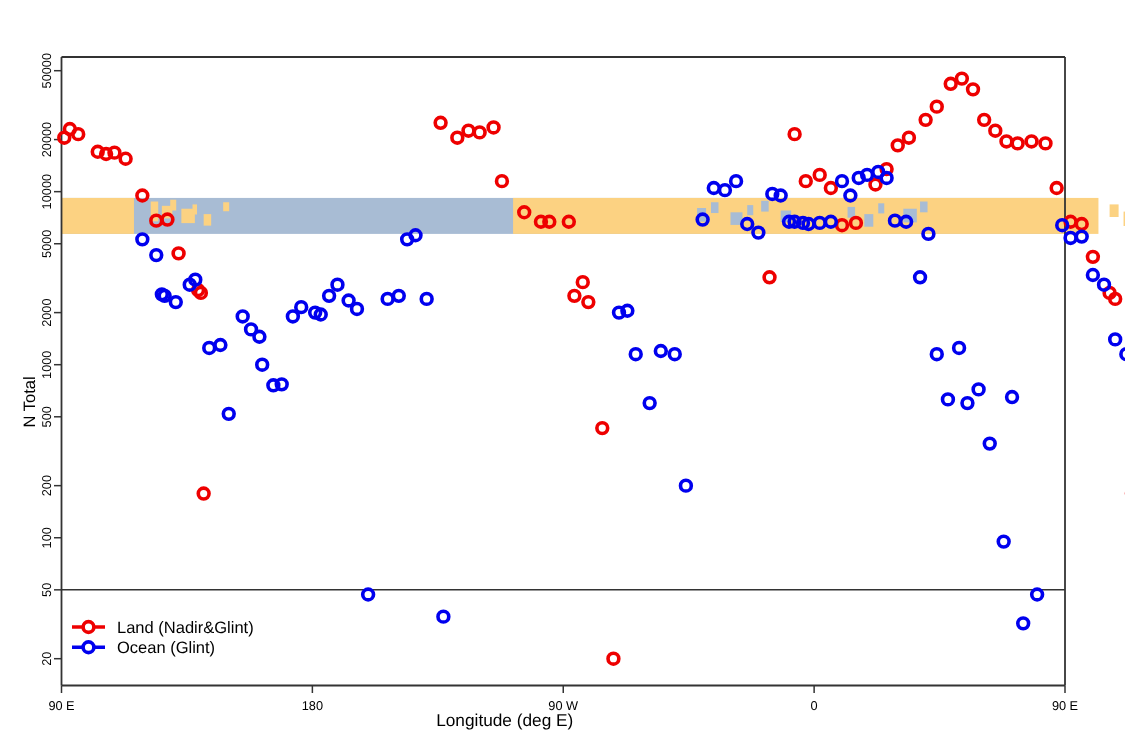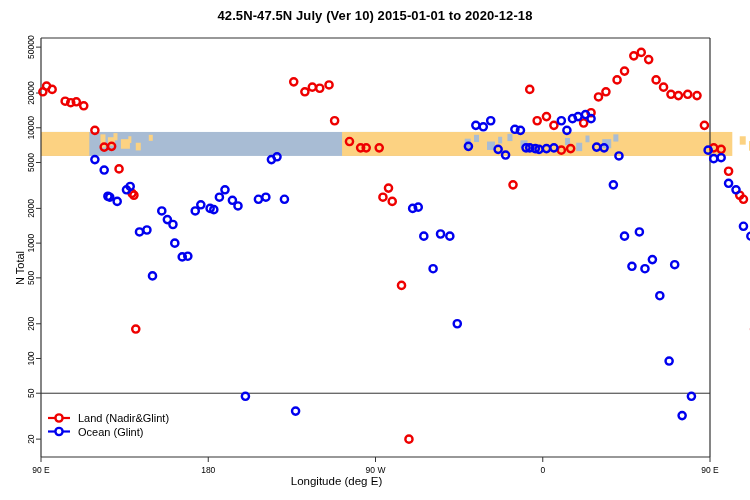--- a/index.html
+++ b/index.html
@@ -67,21 +67,20 @@
     font-size: 11px;
     fill: #000000;
     font-family: "Liberation Sans", sans-serif;
   }
 </style>
 </head>
 <body>
 
 <div id="figure">
 
-  <div class="chart-title">42.5N-47.5N July (Ver 10)   2015-01-01 to 2020-12-18</div>
 
   <div class="axis-label-y" id="ylabel" style="left: 14px; top: 285px;">N Total</div>
 
   <div class="axis-label-x">Longitude (deg E)</div>
 
   <svg id="plot" width="750" height="500">
 
     <g id="band-layer">
         <rect x="41" y="131.94716225144924" width="669" height="23.98540151899323" fill="#a8bcd4"></rect>
         <rect x="41" y="131.94716225144924" width="48.31666666666666" height="23.98540151899323" fill="#fcd282"></rect>

